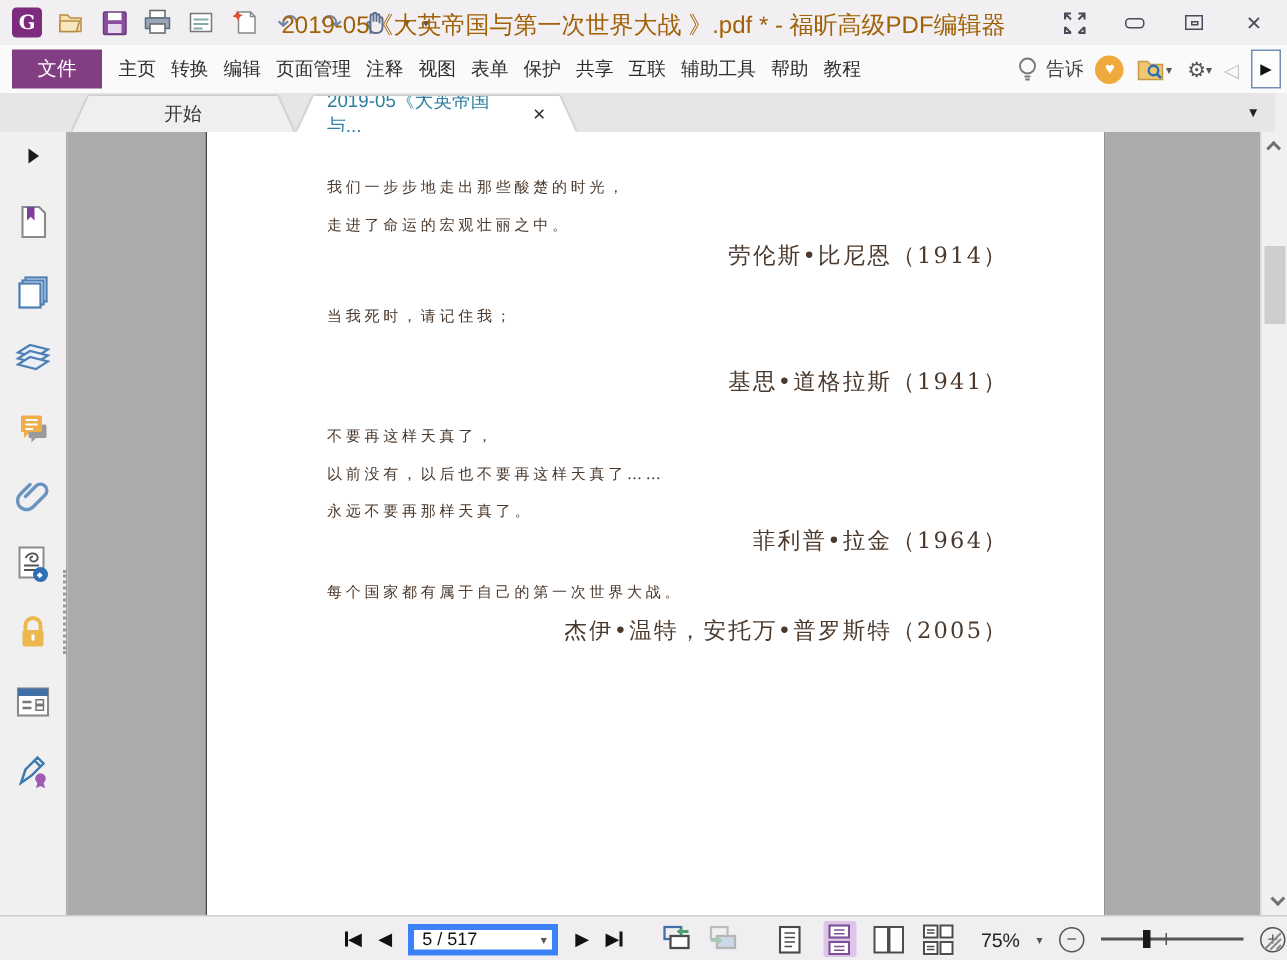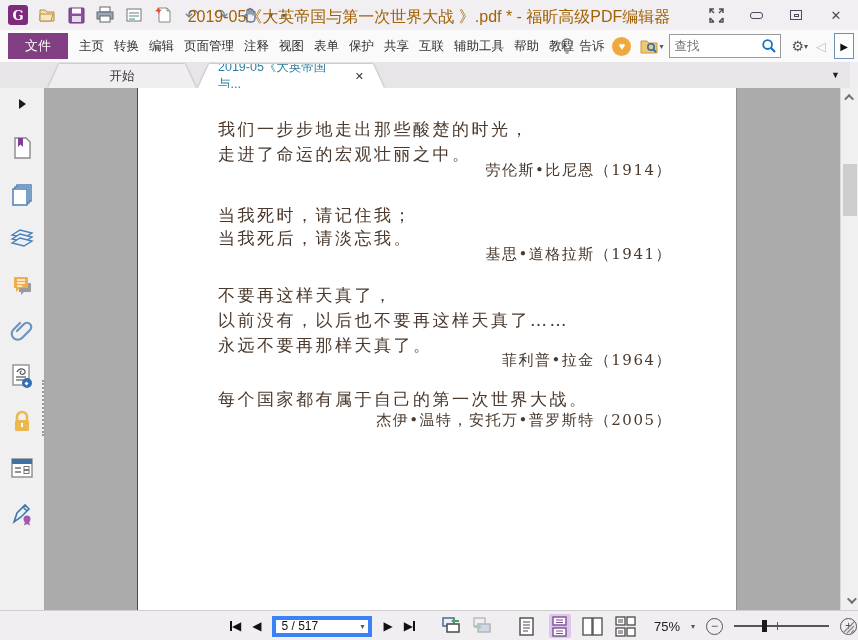--- a/index.html
+++ b/index.html
@@ -46,21 +46,21 @@
   .tabclose { margin-left:14px; color:#333; font-size:11px; }
   .tablist-btn { position:absolute; right:10px; top:8px; font-size:9px; color:#222; }
 
   
   .main { position:absolute; left:0; top:88px; width:858px; height:522px; background:#ababab; }
   .sidebar { position:absolute; left:0; top:0; width:45px; height:522px; background:#f1f0f1; border-right:1px solid #a8a8a8; }
   .sidebar .sic { position:absolute; left:50%; transform:translateX(-50%); width:24px; height:24px; display:flex; align-items:center; justify-content:center; }
   .grip { position:absolute; left:42px; top:292px; height:56px; border-left:2px dotted #9a9a9a; }
   .page { position:absolute; left:137px; top:0px; width:600px; height:522px; background:#fff; border-right:1px solid #8f8f8f; border-left:1px solid #4a4a4a; }
   .dline { position:absolute; font-family:"DejaVu Serif", serif; color:#4a392c; white-space:nowrap; }
-  .body-l { font-size:17px; letter-spacing:2.5px; left:218px; }
+  .body-l { font-size:10px; letter-spacing:2.5px; left:218px; }
   .attr-l { font-size:15px; letter-spacing:1.5px; right:186px; }
   .l0{top:30px;} .l1{top:55px;text-align:right;} .l2{top:73px;text-align:right;}
   .l3{top:116px;} .l4{top:139px;} .l5{top:157px;}
   .l6{top:196px;} .l7{top:221px;} .l8{top:246px;} .l9{top:263px;}
   .l10{top:300px;} .l11{top:323px;}
 
   
   .vscroll { position:absolute; right:0; top:0; width:18px; height:522px; background:#f0f0f0; border-left:1px solid #d9d9d9; }
   .sbtn { position:absolute; left:1px; width:16px; height:17px; display:flex; align-items:center; justify-content:center; }
   .chevron { width:7px; height:7px; border-left:2px solid #707070; border-top:2px solid #707070; }
@@ -185,29 +185,20 @@
       <span class="tellme">告诉</span>
       <span class="heart">♥</span>
       <span class="foldersearch">
         <svg width="20" height="18" viewBox="0 0 20 18">
             <path d="M2 4h6l2 2h8v10H2z" fill="#f0c873" stroke="#c79a43"></path>
             <circle cx="12" cy="10" r="3.2" fill="none" stroke="#2a6fba" stroke-width="1.6"></circle>
             <line x1="14.3" y1="12.3" x2="17" y2="15" stroke="#2a6fba" stroke-width="1.8"></line>
           </svg>
         <span class="caret">▾</span>
       </span>
-      <div class="searchbox">
-        <input type="text" placeholder="查找" style="">
-        <span style="padding:0 3px;display:flex;">
-          <svg width="16" height="16" viewBox="0 0 16 16">
-              <circle cx="6.6" cy="6.6" r="4.4" fill="none" stroke="#1d6fc0" stroke-width="1.8"></circle>
-              <line x1="9.8" y1="9.8" x2="14" y2="14" stroke="#1d6fc0" stroke-width="2.2"></line>
-            </svg>
-        </span>
-      </div>
       <span class="gear">⚙</span>
       <span class="caret">▾</span>
       <span class="chev-dis">◁</span>
       <span class="expandbtn">▶</span>
     </div>
   </div>
 
   <div class="tabbar">
     <div class="tabwrap" style="left:48px; width:148px;">
       <div class="tab inactive">
@@ -303,21 +294,20 @@
           </svg>
       </span>
     </div>
     <span class="grip"></span>
 
     <div class="page"></div>
     <div class="dline body-l l0">我们一步步地走出那些酸楚的时光，</div>
     <div class="dline body-l l1">走进了命运的宏观壮丽之中。</div>
     <div class="dline attr-l l2">劳伦斯•比尼恩（1914）</div>
     <div class="dline body-l l3">当我死时，请记住我；</div>
-    <div class="dline body-l l4">当我死后，请淡忘我。</div>
     <div class="dline attr-l l5">基思•道格拉斯（1941）</div>
     <div class="dline body-l l7">以前没有，以后也不要再这样天真了……</div>
     <div class="dline body-l l6">不要再这样天真了，</div>
     <div class="dline body-l l8">永远不要再那样天真了。</div>
     <div class="dline attr-l l9">菲利普•拉金（1964）</div>
     <div class="dline body-l l10">每个国家都有属于自己的第一次世界大战。</div>
     <div class="dline attr-l l11">杰伊•温特，安托万•普罗斯特（2005）</div>
 
     <div class="vscroll">
       <span class="sbtn" style="top:1px;">

